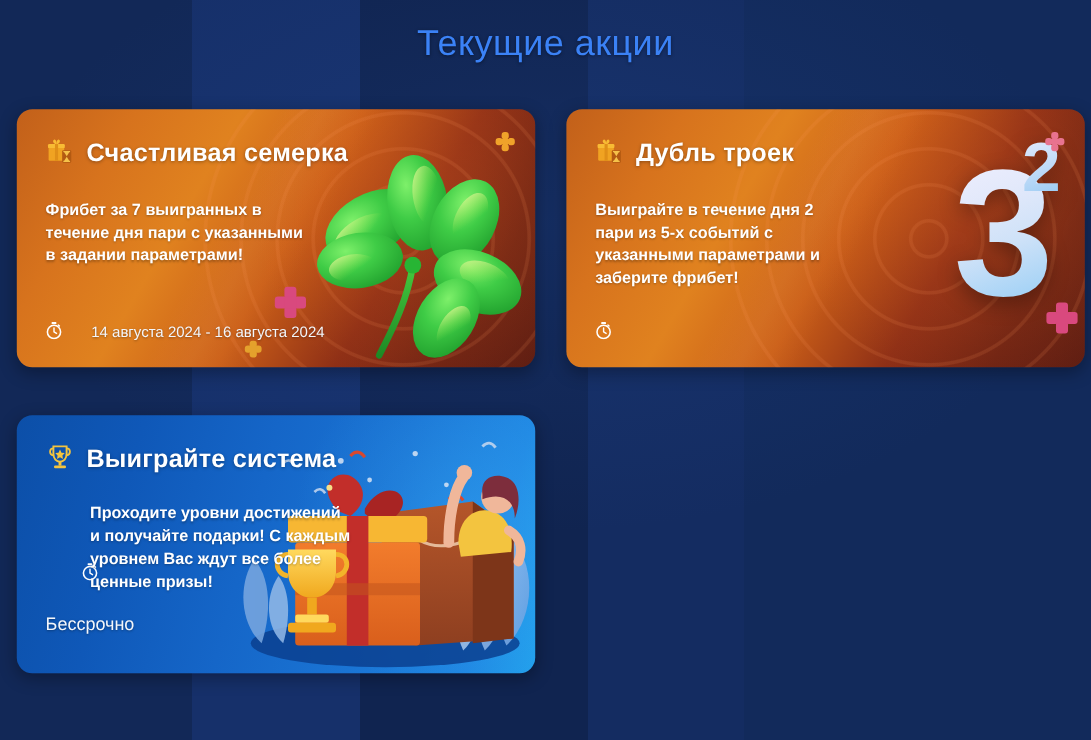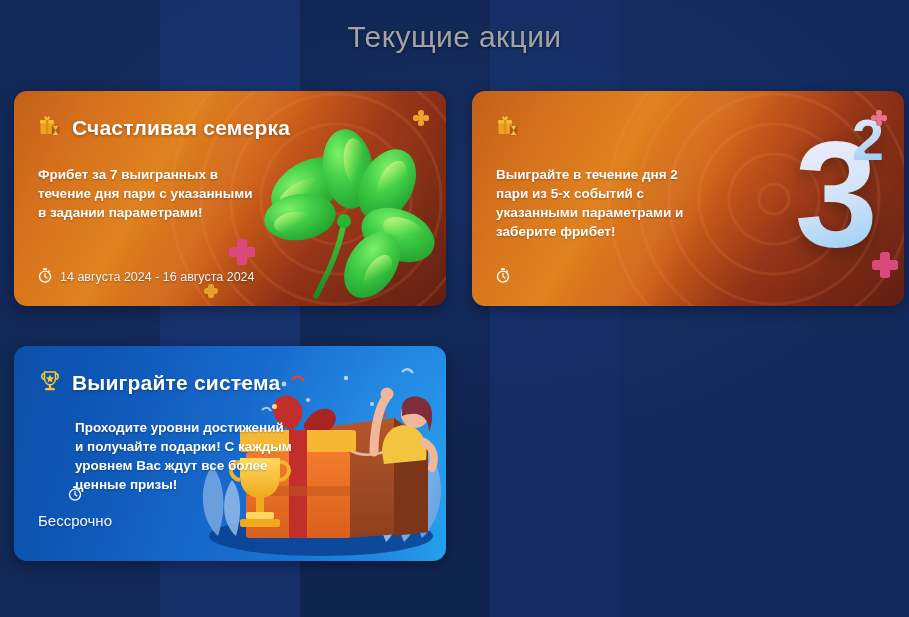--- a/index.html
+++ b/index.html
@@ -43,21 +43,21 @@
 
   .stage { position: relative; z-index: 2; width: 909px; height: 617px; }
 
   
   .page-title {
     position: absolute;
     top: 20px;
     left: 0;
     width: 909px;
     text-align: center;
-    color: #a3a3a3;
+    color: #3b82f6;
     font-size: 30px;
     font-weight: 400;
     letter-spacing: .4px;
     text-shadow: 0 1px 3px rgba(0,0,0,.45);
   }
 
   
   .card {
     position: absolute;
     width: 432px;
@@ -165,21 +165,21 @@
     max-width: 215px;
     text-shadow: 0 1px 2px rgba(0,0,0,.3);
   }
 
   .card-date {
     position: absolute;
     left: 24px;
     bottom: 20px;
     display: flex;
     align-items: center;
-    gap: 8px;
+    gap: 24px;
     color: #f3f6fb;
     font-size: 12.5px;
     font-weight: normal;
     text-shadow: 0 1px 2px rgba(0,0,0,.35);
     white-space: nowrap;
   }
   #card-2 .card-date { bottom: 32px; font-size: 15px; flex-direction: column; }
 
   
   .cross {
@@ -409,20 +409,21 @@
             <path d="M9.2 6 C11.6 6 12.8 3.2 11.2 2.4 C9.8 1.7 9 4 9 6 Z" fill="#f8bb34"></path>
             <g transform="translate(13.8,11.2)">
               <rect x="0" y="0" width="7.6" height="10.4" rx="1" fill="#b35a12"></rect>
               <path d="M1.6 1.4 h4.4 l-2.2 3.6 z" fill="#f5c24a"></path>
               <path d="M1.6 9 h4.4 l-2.2 -3.6 z" fill="#f5c24a"></path>
               <rect x="1" y="0.6" width="5.6" height="1" fill="#f5c24a"></rect>
               <rect x="1" y="8.8" width="5.6" height="1" fill="#f5c24a"></rect>
             </g>
           </svg>
         </span>
+        <span class="card-title">Дубль троек</span>
       </div>
 
       <p class="card-desc">Выиграйте в течение дня 2 пари из 5-х событий с указанными параметрами и заберите фрибет!</p>
     </div>
 
     <div class="card-date">
       <span>
         <svg width="14" height="15" viewBox="0 0 14 15" aria-hidden="true">
           <rect x="5" y="0.3" width="4" height="1.8" rx=".6" fill="#ffffff"></rect>
           <circle cx="7" cy="8.6" r="5.5" fill="none" stroke="#ffffff" stroke-width="1.3"></circle>

